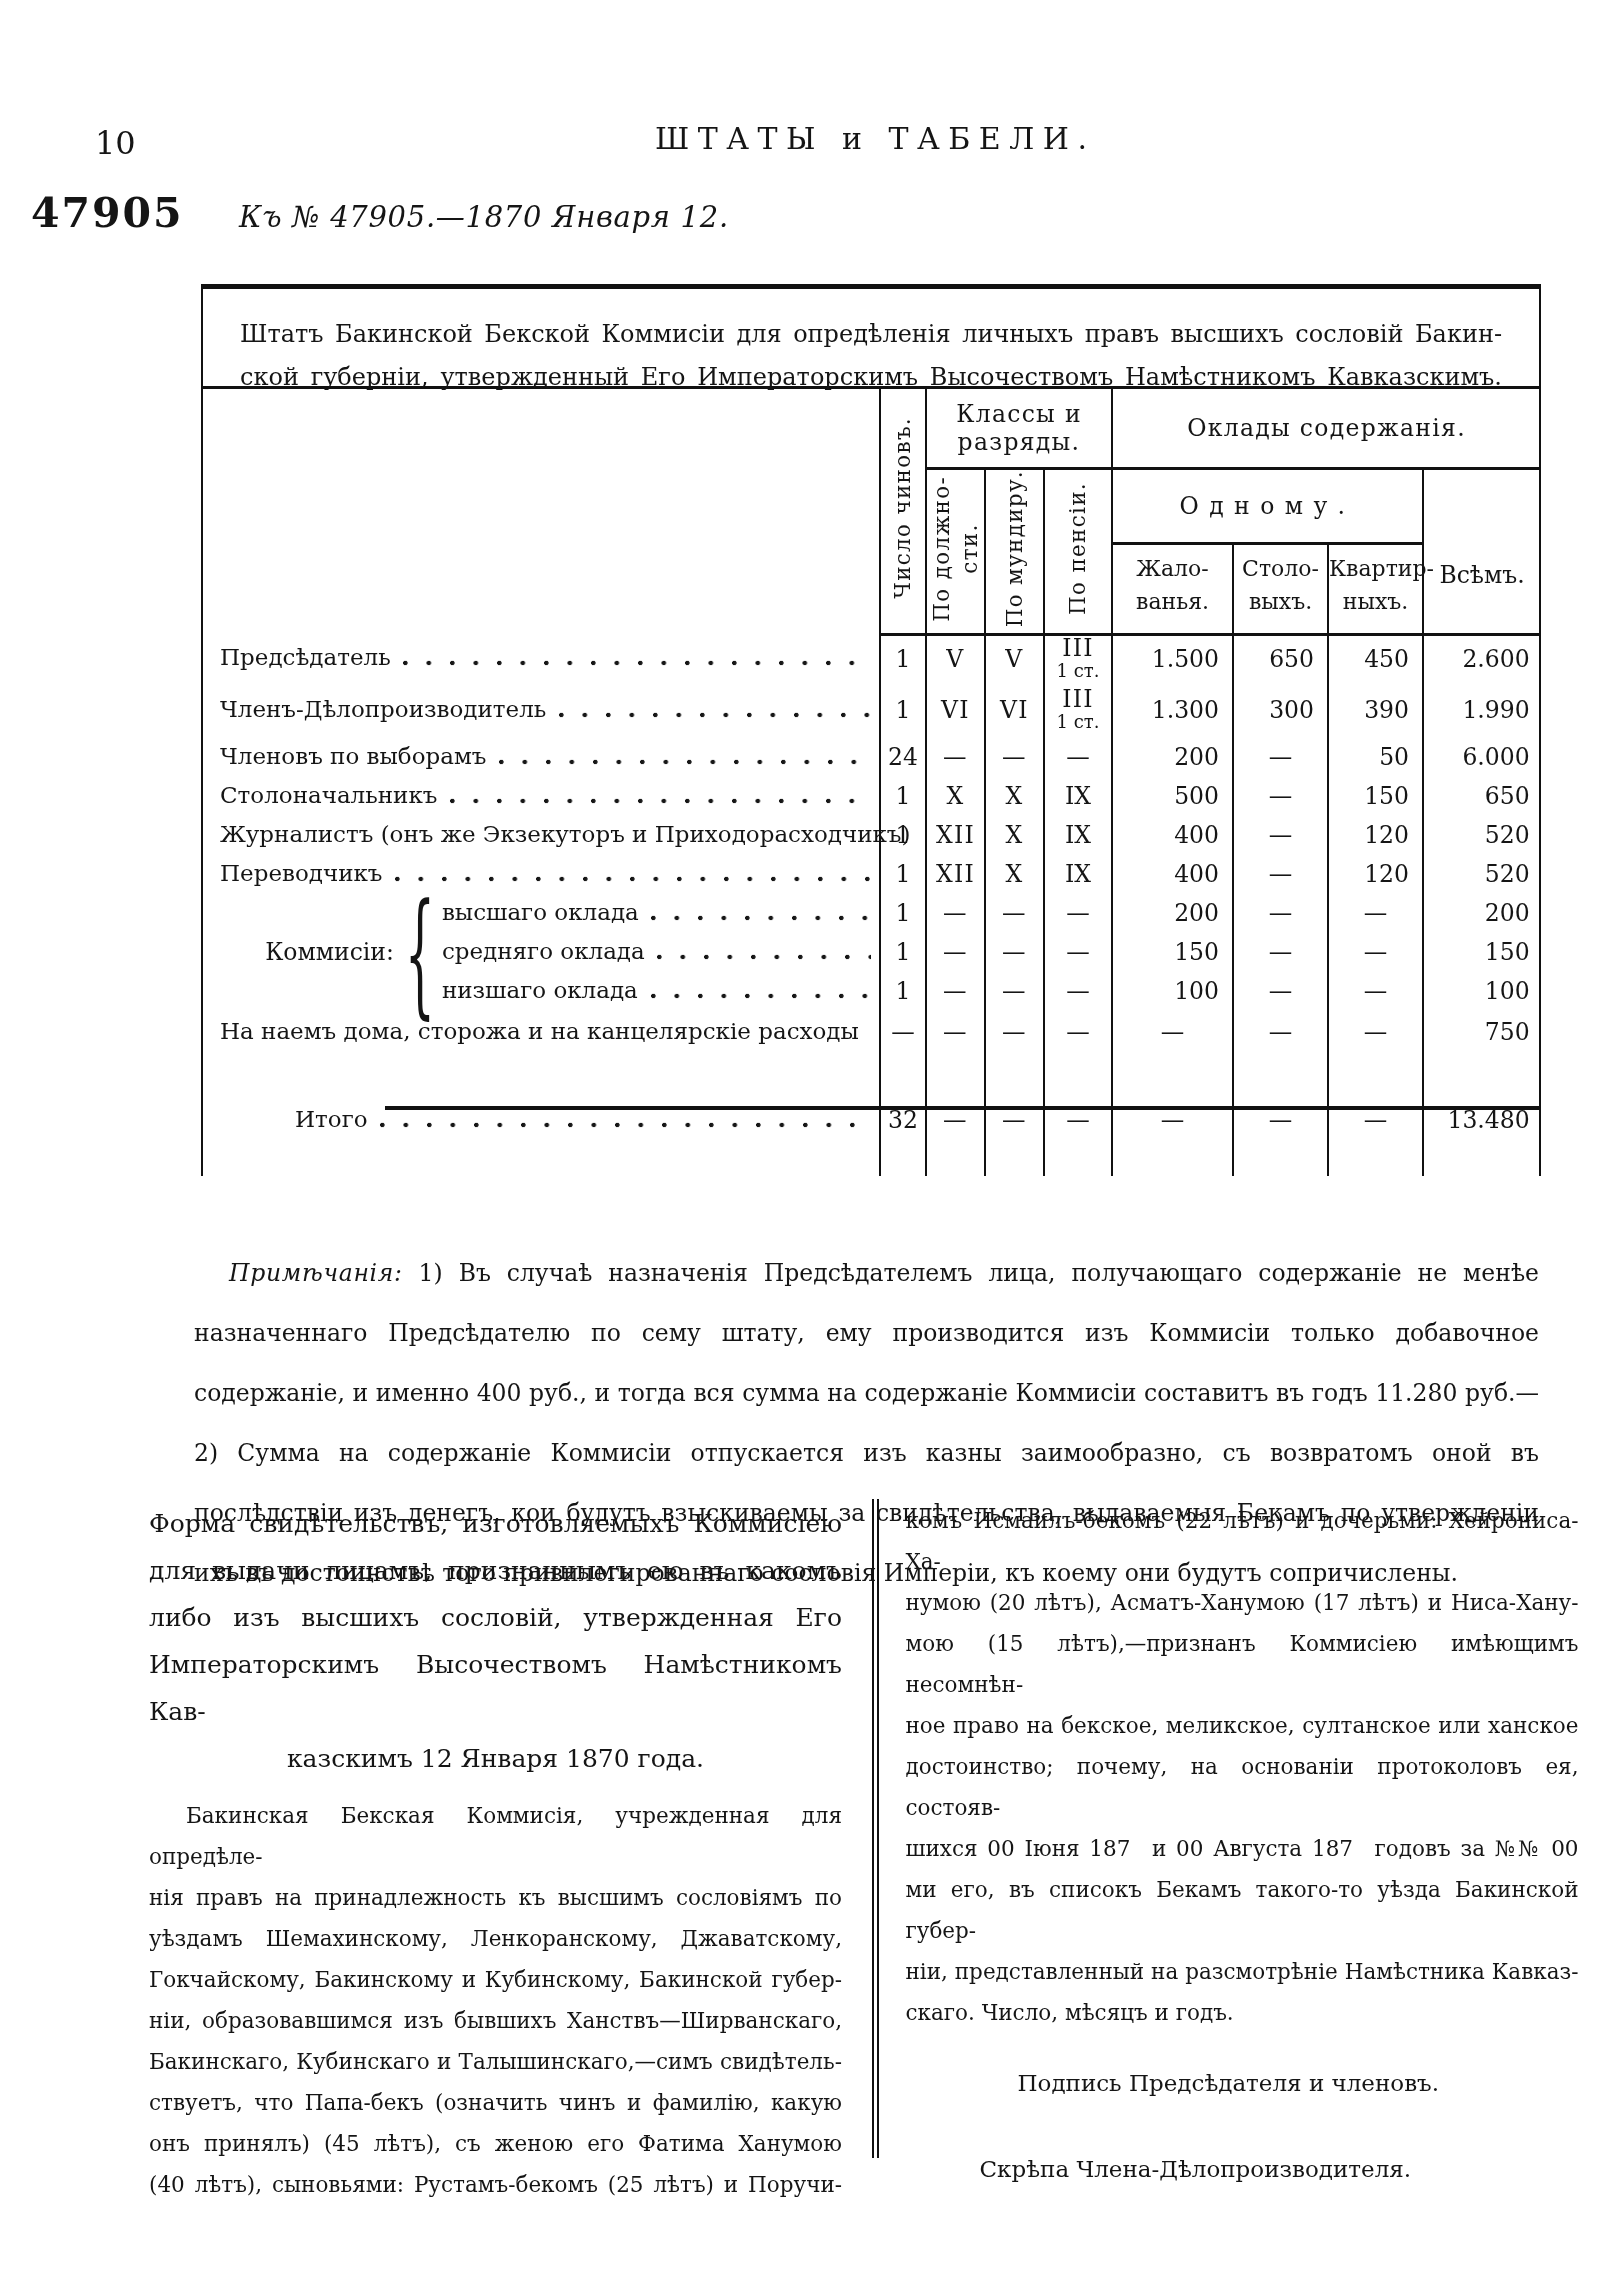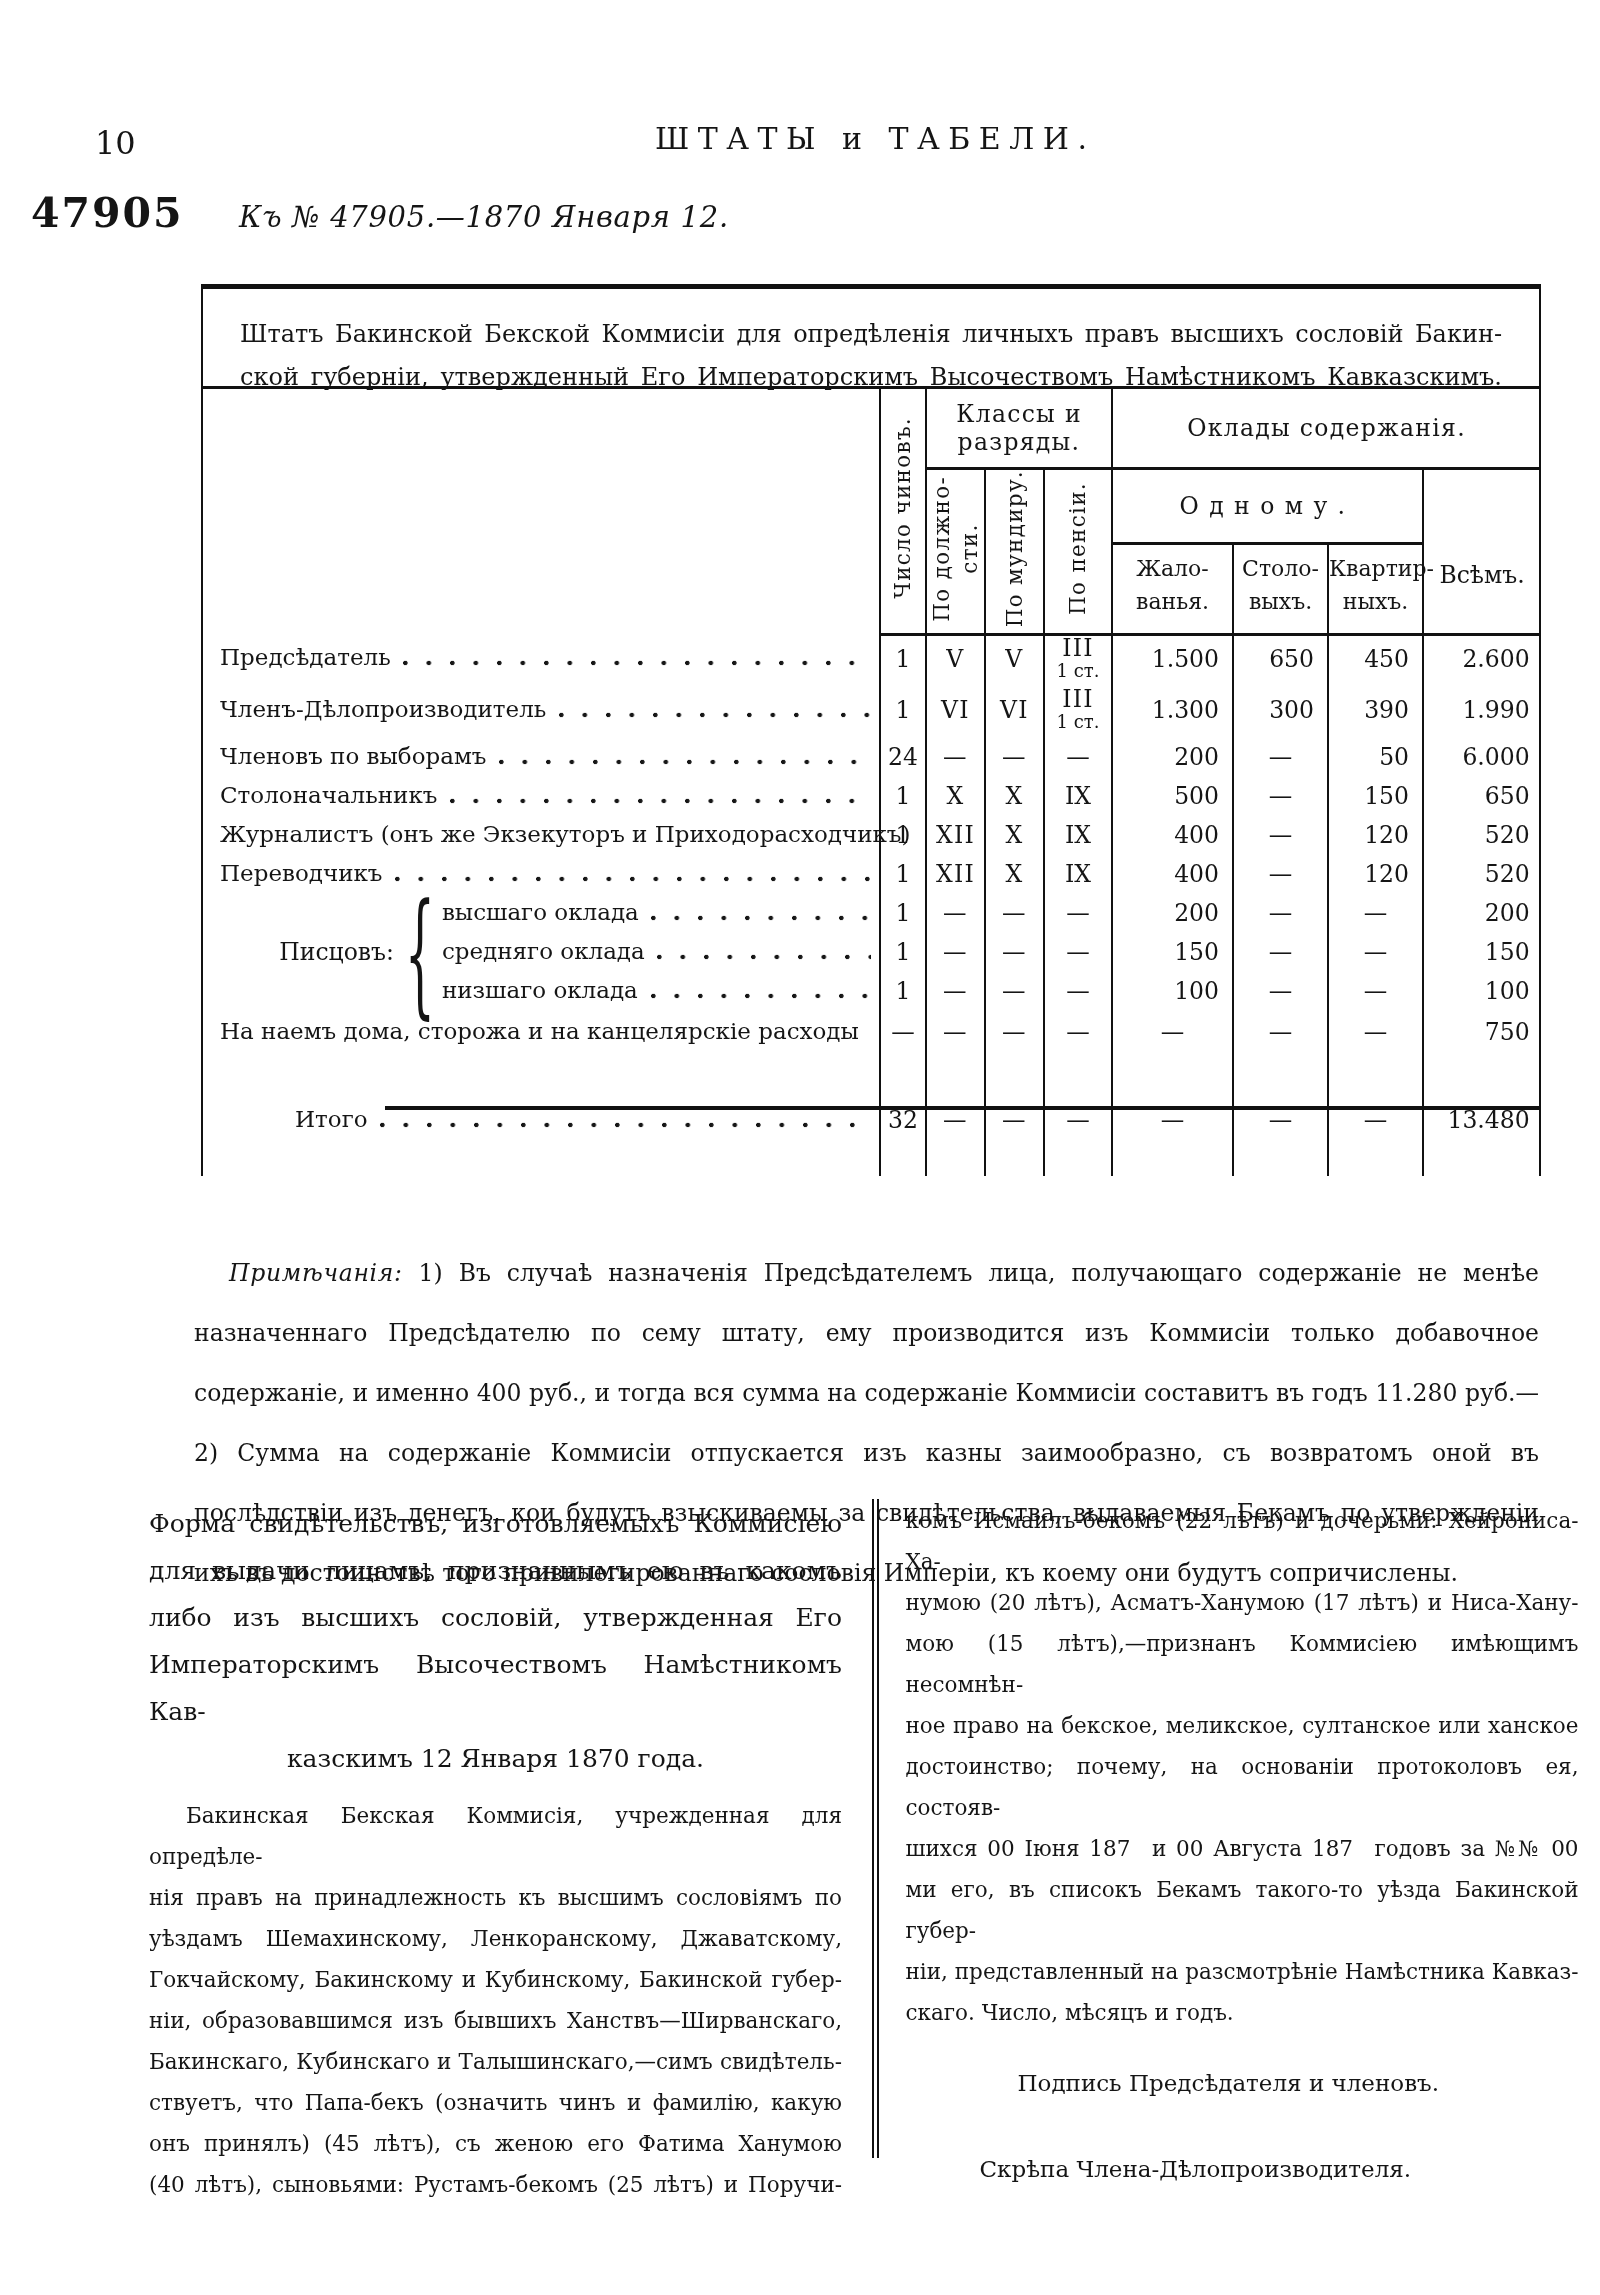--- a/index.html
+++ b/index.html
@@ -255,21 +255,21 @@
             <td class="c-class">X</td>
             <td class="c-pension">IX</td>
             <td class="c-money">400</td>
             <td class="c-money dash">—</td>
             <td class="c-money">120</td>
             <td class="c-total">520</td>
           </tr>
           <tr>
             <td class="c-brace" rowspan="3">
               <div class="bracewrap">
-                <span class="group-name">Писцовъ:</span>
+                <span class="group-name">Коммисіи:</span>
                 <span class="brace">{</span>
               </div>
             </td>
             <td class="c-label c-sublabel">
               <div class="labwrap">
                 <span class="lbl">высшаго оклада</span>
                 <span class="leader"></span>
               </div>
             </td>
             <td class="c-count">1</td>

